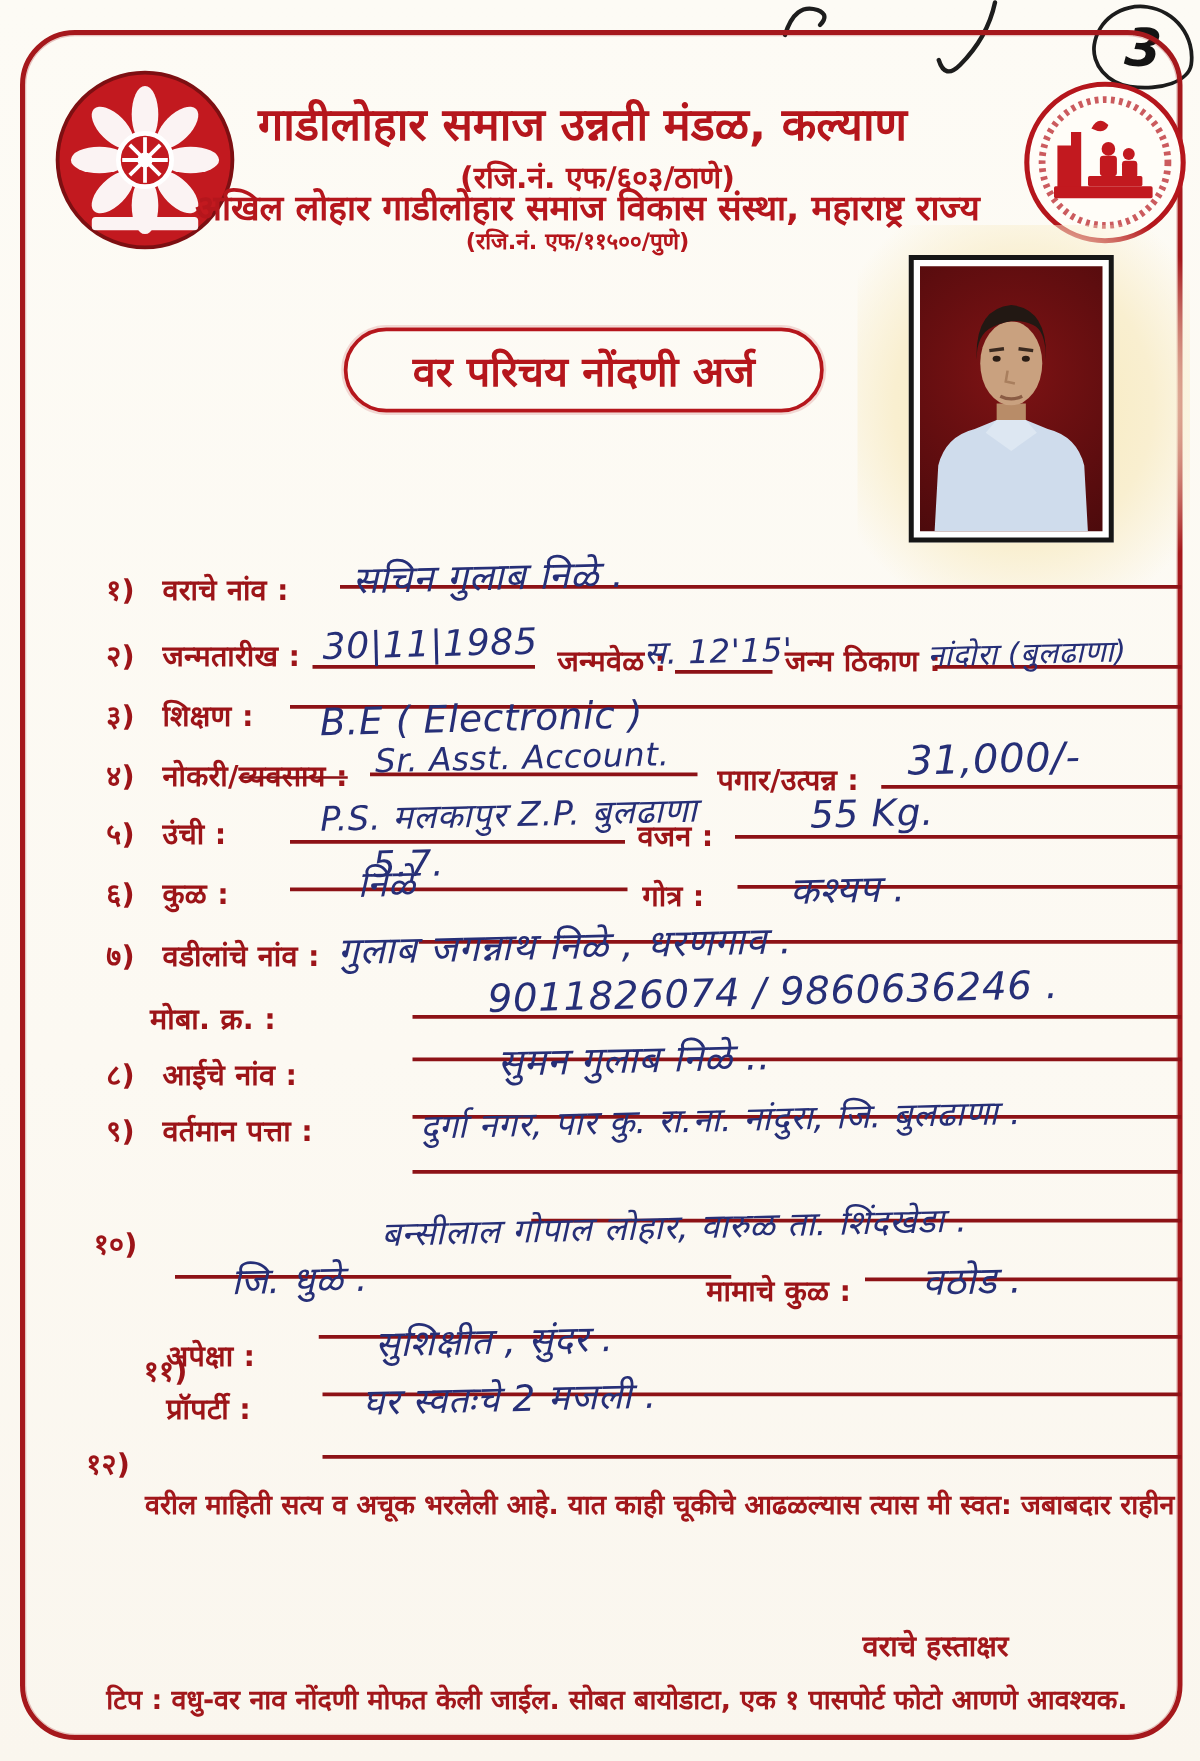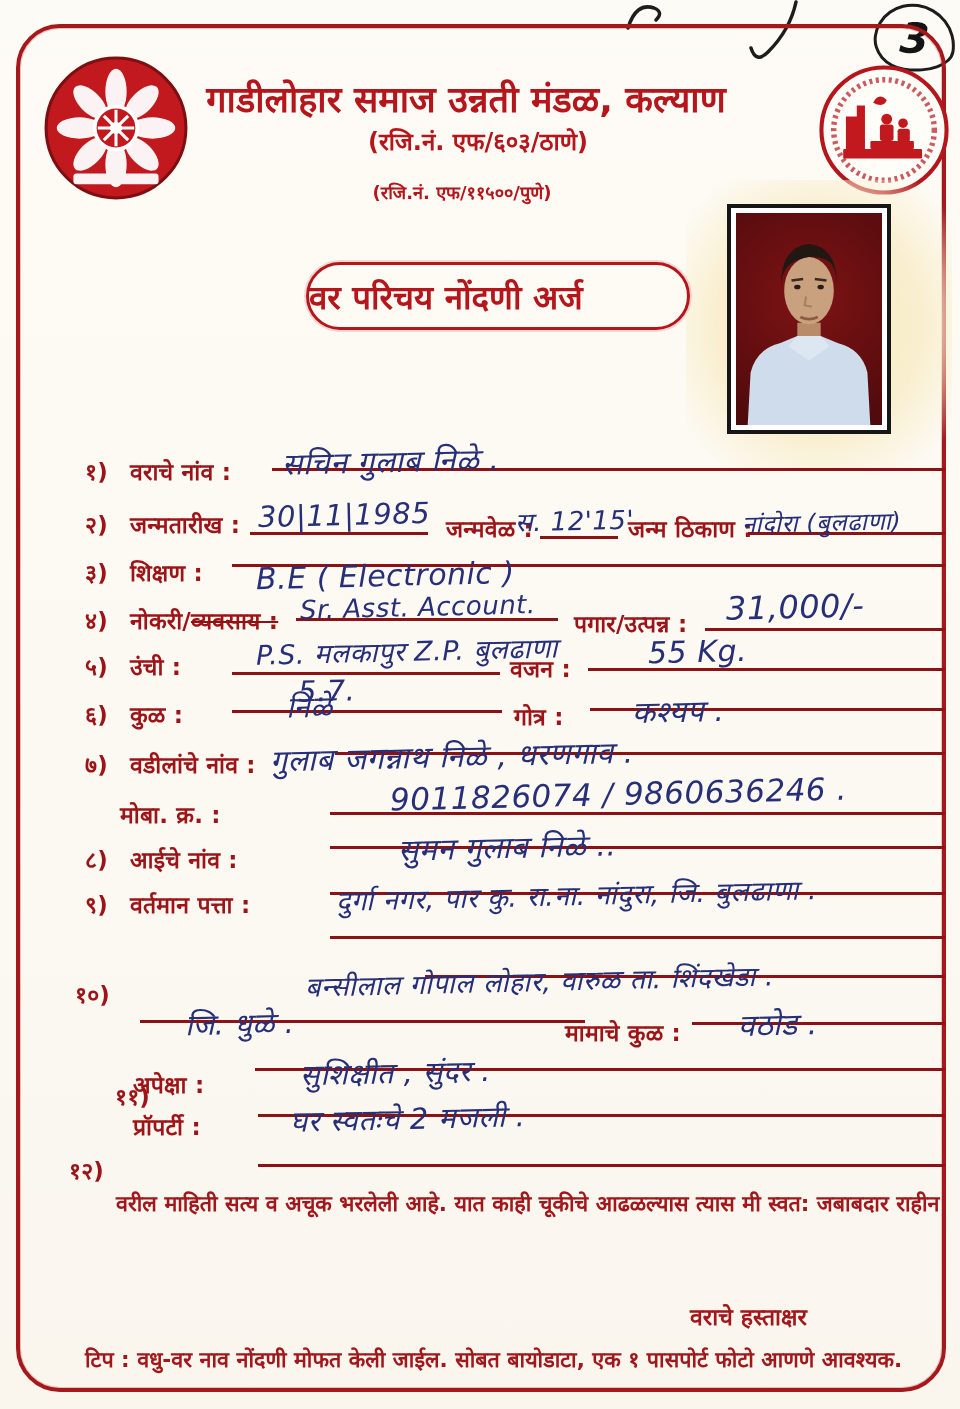--- a/index.html
+++ b/index.html
@@ -20,23 +20,23 @@
   }
   .strike{text-decoration:line-through;text-decoration-color:#8d1216;text-decoration-thickness:2px;}
   .rule{position:absolute;border-top:3px solid #8d1216;height:0;}
   .hw{
     position:absolute;color:#262f77;font-size:27px;white-space:nowrap;
     font-style:italic;font-weight:500;transform:rotate(-1.4deg);
     letter-spacing:.5px;
   }
   .hdr-line{position:absolute;color:#b5161c;font-weight:700;white-space:nowrap;transform:translateX(-50%);}
   .pill{
-    position:absolute;left:306px;top:262px;width:378px;height:62px;
+    position:absolute;left:275px;top:262px;width:378px;height:62px;
     border:3.5px solid #b5161c;border-radius:34px;
-    display:flex;align-items:center;justify-content:flex-start;
+    display:flex;align-items:center;justify-content:center;
     box-shadow:0 0 0 2px rgba(181,22,28,.15);
   }
   .pill span{color:#b5161c;font-weight:700;font-size:33px;white-space:nowrap;}
   .photo-halo{
     position:absolute;left:686px;top:180px;width:266px;height:288px;
     background:radial-gradient(ellipse at center,#f7e9b9 0%,#f9efd0 55%,rgba(253,251,246,0) 88%);
   }
   .photo-frame{
     position:absolute;left:727px;top:204px;width:164px;height:230px;
     background:#fff;border:4px solid #161616;padding:5px;box-sizing:border-box;
@@ -101,20 +101,21 @@
       <rect x="47" y="46" width="10" height="12" rx="2"></rect>
       <circle cx="64" cy="45" r="3.5"></circle>
       <rect x="60" y="49" width="9" height="10" rx="2"></rect>
       <path d="M42,30 q4,-8 10,-2 q-2,6 -10,2"></path>
       <rect x="40" y="58" width="32" height="6" rx="1"></rect>
     </g>
   </svg>
 
   <div class="hdr-line" style="left:466px;top:74px;font-size:36px;">गाडीलोहार समाज उन्नती मंडळ, कल्याण</div>
   <div class="hdr-line" style="left:478px;top:124px;font-size:24px;">(रजि.नं. एफ/६०३/ठाणे)</div>
+  <div class="hdr-line" style="left:470px;top:146px;font-size:28px;">अखिल लोहार गाडीलोहार समाज विकास संस्था, महाराष्ट्र राज्य</div>
   <div class="hdr-line" style="left:462px;top:180px;font-size:18px;">(रजि.नं. एफ/११५००/पुणे)</div>
 
   <div class="photo-halo"></div>
   <div class="photo-frame">
     <div class="photo-inner">
       <svg style="width:100%;height:100%;" viewBox="0 0 100 140" preserveAspectRatio="xMidYMax meet">
         <path d="M8,140 L10,104 Q14,88 30,84 L42,79 L58,79 L70,84 Q86,88 90,104 L92,140 Z" fill="#cfdcec"></path>
         <path d="M42,70 L42,84 Q50,92 58,84 L58,70 Z" fill="#b88c68"></path>
         <path d="M42,79 L36,86 L50,96 L64,86 L58,79 Z" fill="#dde7f2"></path>
         <ellipse cx="50" cy="48" rx="17" ry="23" fill="#c9a17f"></ellipse>

